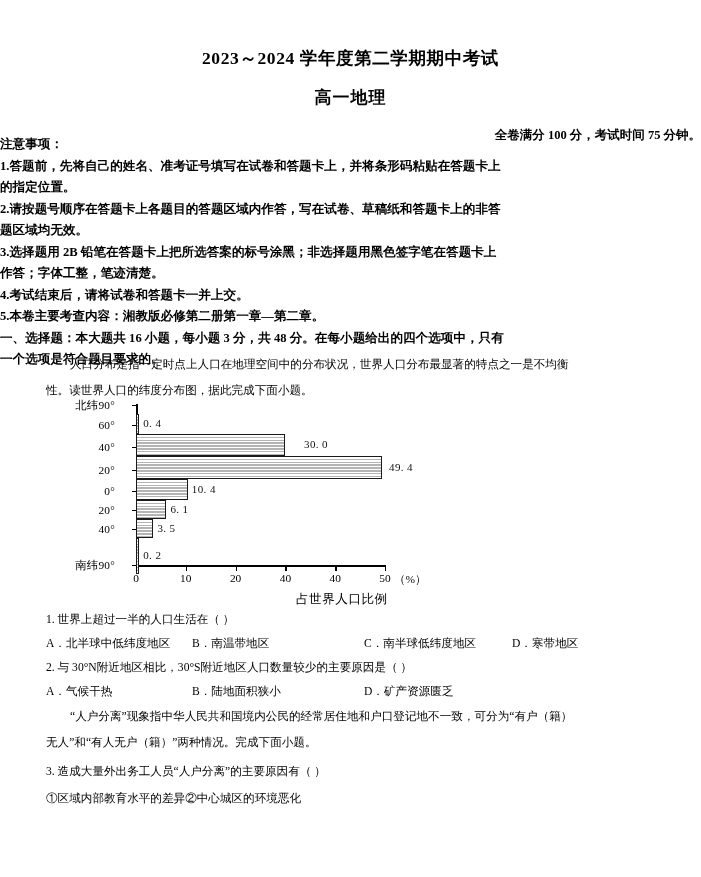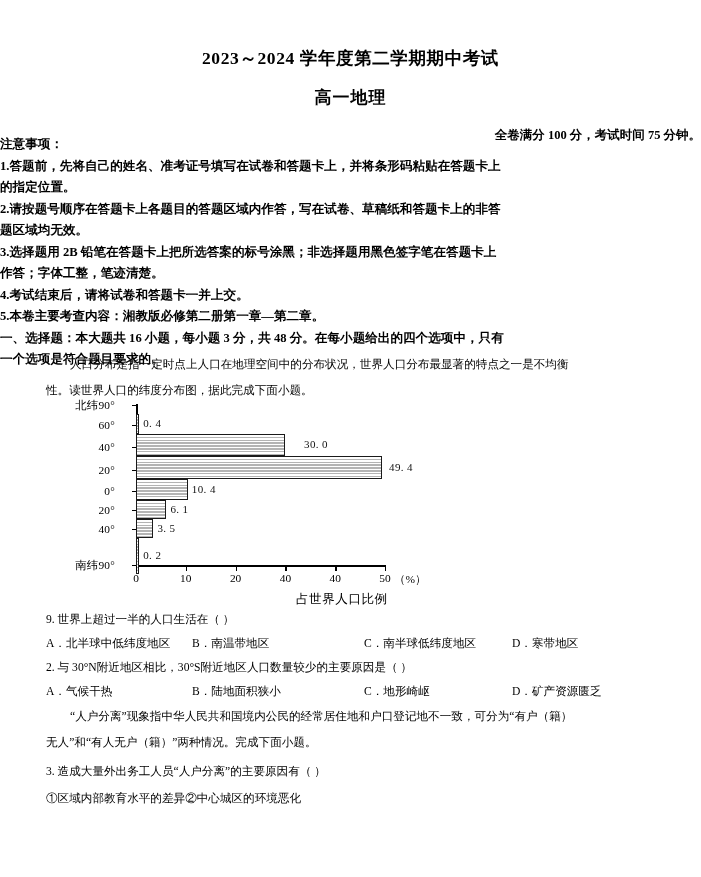--- a/index.html
+++ b/index.html
@@ -288,35 +288,34 @@
         <div class="xlab" style="left: 199.2px;">40</div>
         <div class="xlab" style="left: 249px;">50</div>
 
         <div class="unit-lab">（%）</div>
         <div class="xtitle">占世界人口比例</div>
       </div>
 
     </div>
 
     <div class="blk" style="top:608px;">
-      <p class="qline">9. 世界上超过一半的人口生活在（    ）</p>
+      <p class="qline">1. 世界上超过一半的人口生活在（    ）</p>
       <div class="opts">
         <span class="opt-a">A．北半球中低纬度地区</span>
         <span class="opt-b">B．南温带地区</span>
         <span class="opt-c">C．南半球低纬度地区</span>
         <span class="opt-d">D．寒带地区</span>
       </div>
     </div>
 
     <div class="blk" style="top:656px;">
       <p class="qline">2. 与 30°N附近地区相比，30°S附近地区人口数量较少的主要原因是（    ）</p>
       <div class="opts">
         <span class="opt-a">A．气候干热</span>
         <span class="opt-b">B．陆地面积狭小</span>
-        <span class="opt-c">C．地形崎岖</span>
         <span class="opt-d">D．矿产资源匮乏</span>
       </div>
     </div>
 
     <div class="blk" style="top:704px;">
       <p class="passage">“人户分离”现象指中华人民共和国境内公民的经常居住地和户口登记地不一致，可分为“有户（籍）</p>
       <p class="passage" style="text-indent:0;">无人”和“有人无户（籍）”两种情况。完成下面小题。</p>
     </div>
 
     <div class="blk" style="top:760px;">

